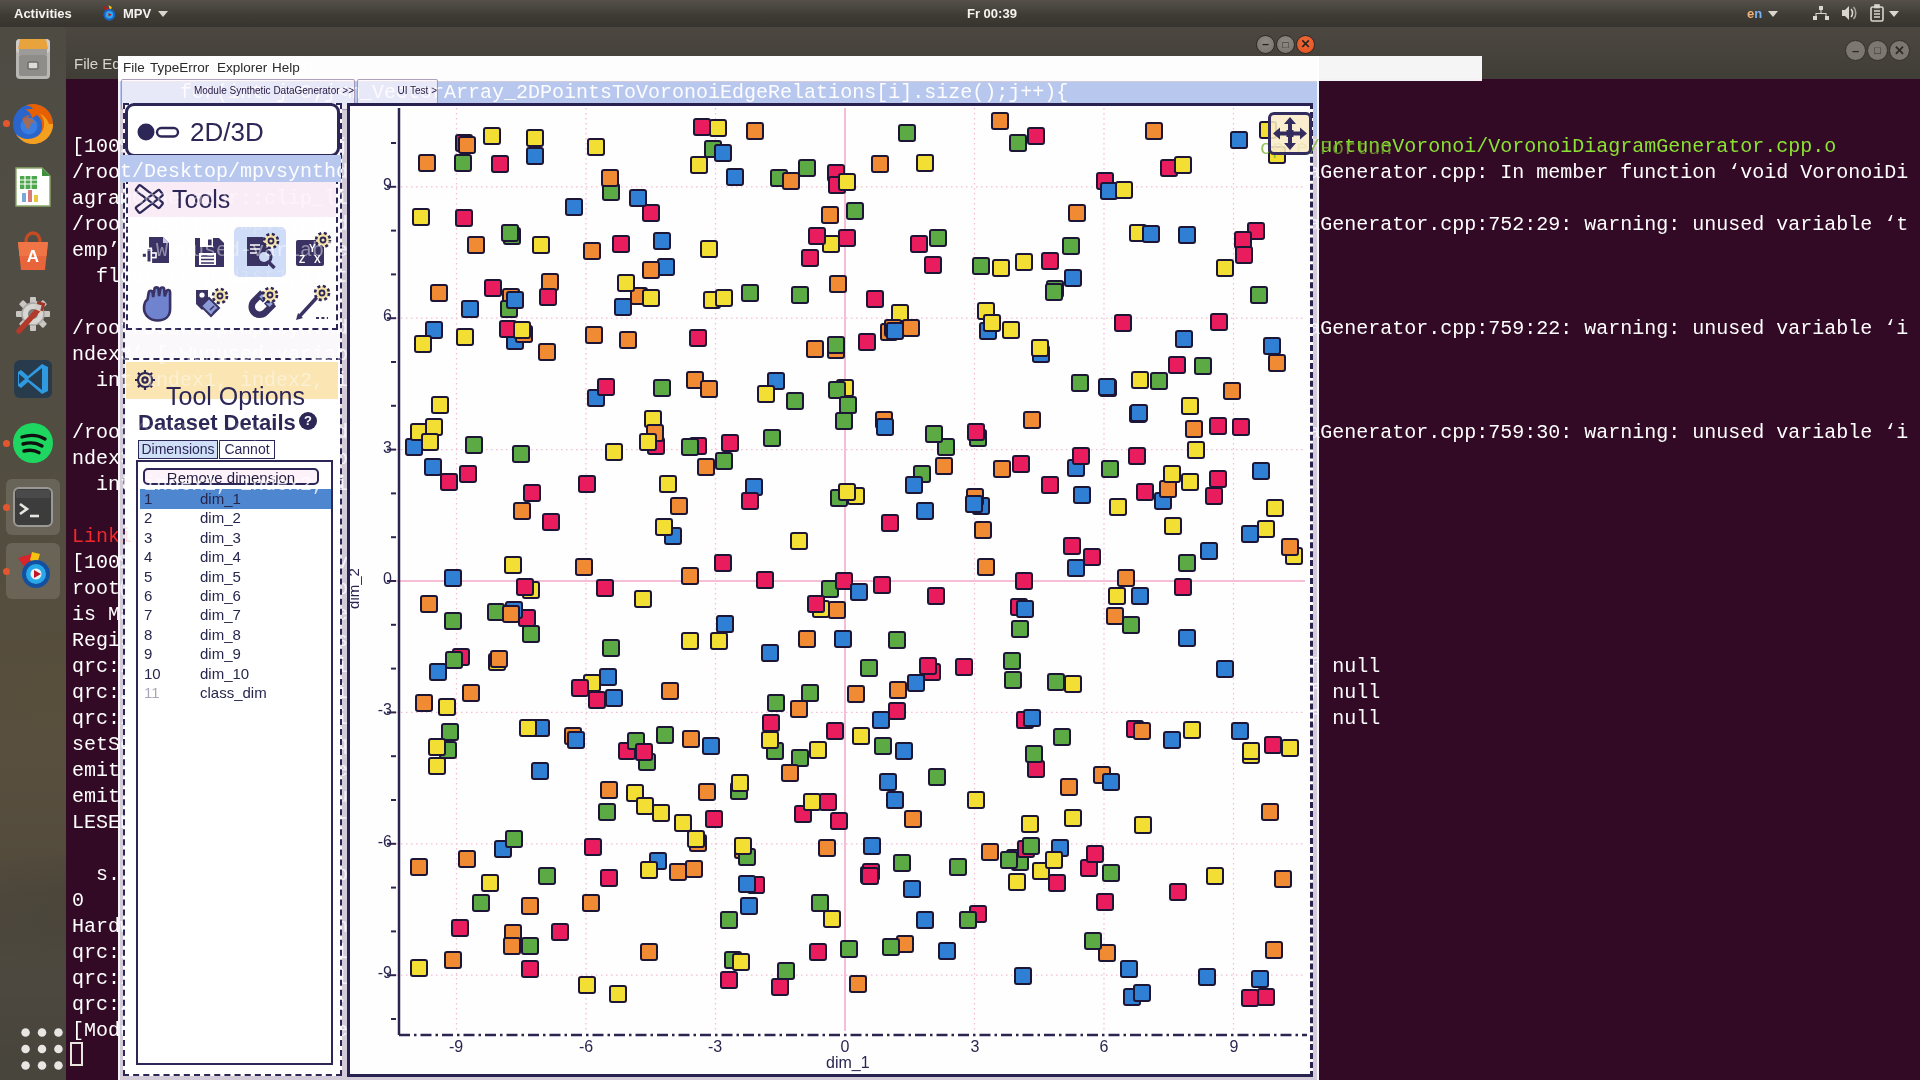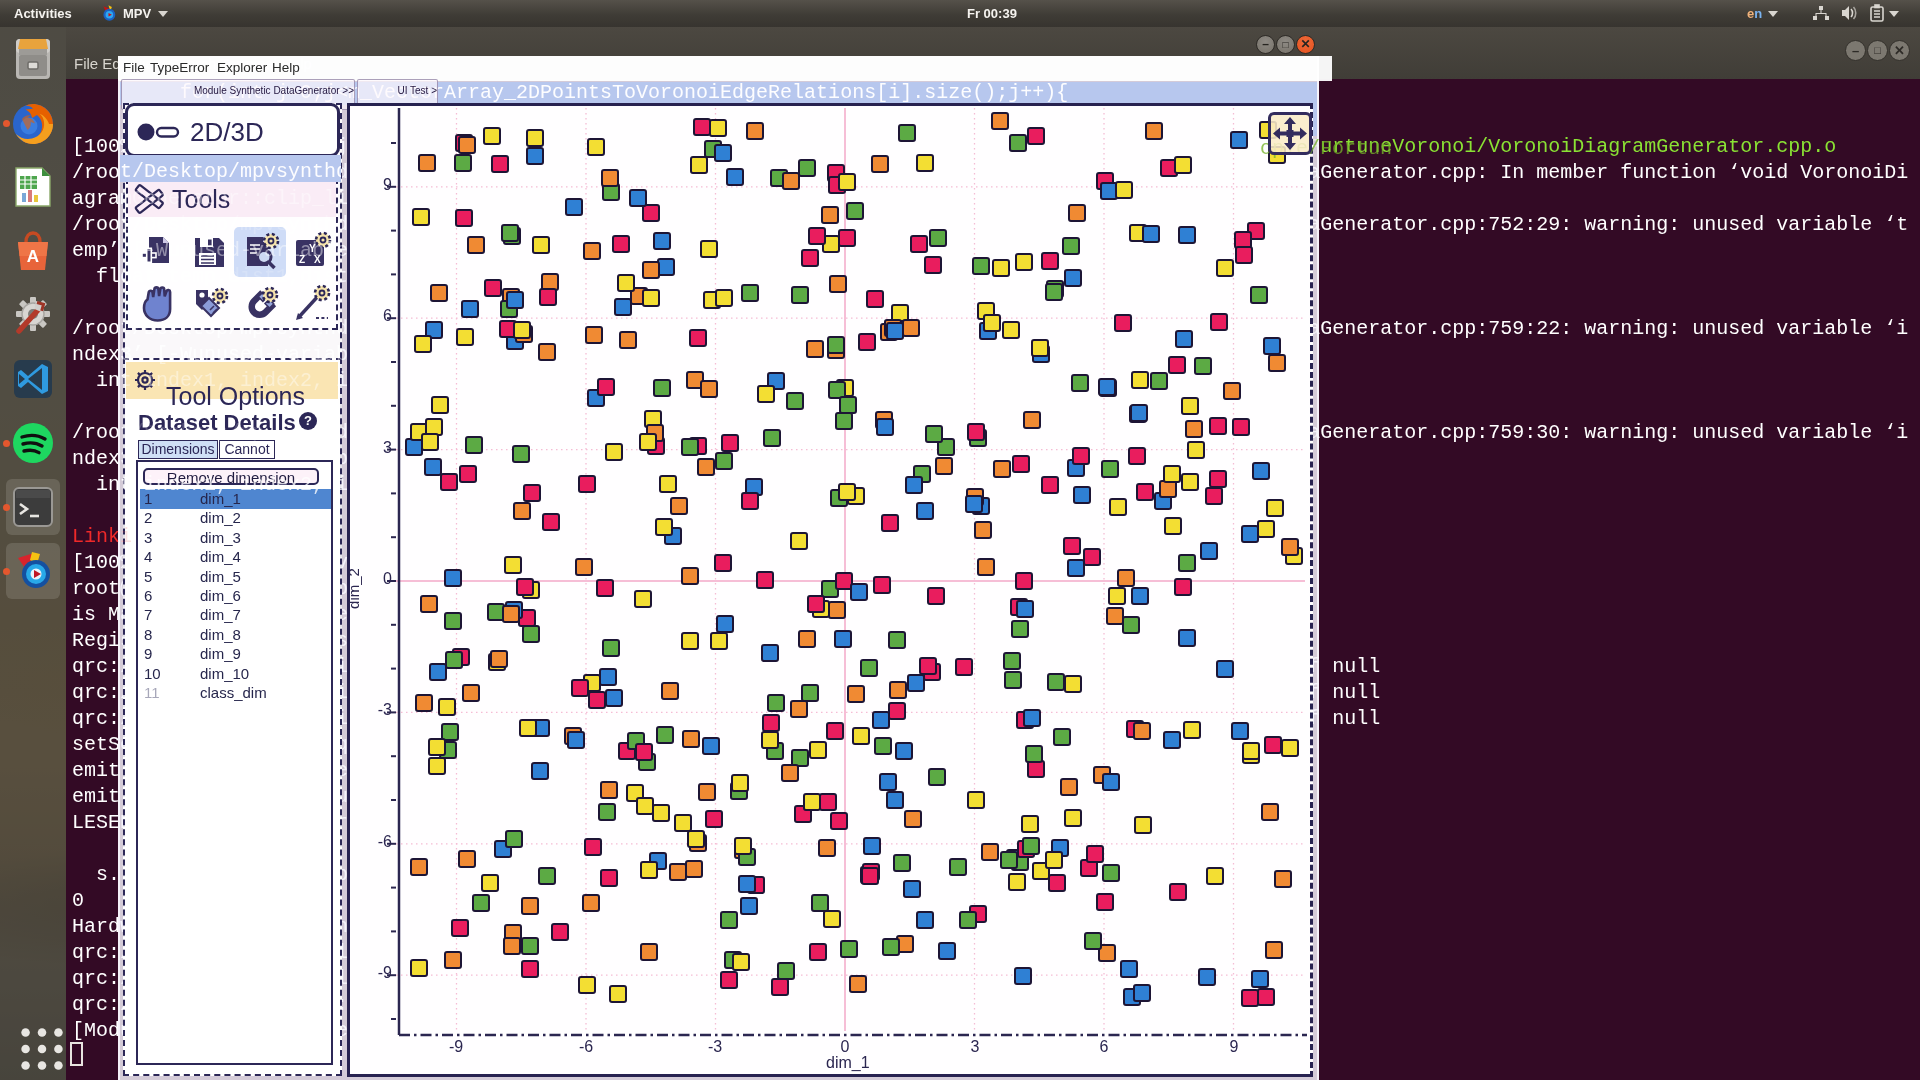--- a/index.html
+++ b/index.html
@@ -31,21 +31,21 @@
 
 #dock{position:absolute;left:0;top:27px;width:66px;height:1053px;background:rgba(58,56,50,.62)}
 .dkon{position:absolute;left:6px;width:54px;height:56px;background:rgba(165,160,150,.28);border-radius:6px}
 .ddot{position:absolute;left:3px;width:7px;height:7px;border-radius:50%;background:#e4572e}
 #dock svg{position:absolute;left:10px;width:46px;height:46px}
 
 #app{position:absolute;left:118px;top:28px;width:1201px;height:1052px}
 #apptitle{position:absolute;left:0;top:0;width:100%;height:28px;background:linear-gradient(180deg,#504c45,#454139 70%,#3e3b34);border-radius:7px 7px 0 0;color:#dad7d1;font-weight:bold;font-size:15px;text-align:center;line-height:28px}
 .wbtn{position:absolute;top:35px;width:19px;height:19px;border-radius:50%;border:1px solid #2e2b27;background:radial-gradient(circle at 50% 35%,#8e8a84,#777269);color:#262420;text-align:center;line-height:17px;font-size:12px;font-weight:bold}
 #appbase{position:absolute;left:0;top:28px;width:1201px;height:1024px;background:rgba(243,241,250,.84);border-left:2px solid rgba(250,249,255,.85);border-right:2px solid rgba(250,249,255,.85)}
-#appmenu{position:absolute;left:0;top:28px;width:1214px;height:25px;background:rgba(255,255,255,.95);color:#2a2a2a;font-size:13.5px}
+#appmenu{position:absolute;left:0;top:28px;width:1364px;height:25px;background:rgba(255,255,255,.95);color:#2a2a2a;font-size:13.5px}
 #appmenu span{position:absolute;top:4px}
 
 .band{position:absolute;background:#b7c7ee;overflow:hidden}
 .bandtxt{position:absolute;font-family:"Liberation Mono",monospace;font-size:20px;line-height:26px;white-space:pre;color:#fdfdff}
 
 .tbbtn{position:absolute;top:51px;height:31px;background:rgba(253,247,252,.68);border:1px solid rgba(90,70,120,.5);border-radius:2px;color:#23163f;font-size:10px;text-align:right;line-height:21px;white-space:nowrap}
 
 .gh{position:absolute;font-family:"Liberation Mono",monospace;font-size:20px;line-height:26px;white-space:pre;pointer-events:none}
 
 #lpanel{position:absolute;left:5px;top:75px;width:219px;height:973px;border:2px dashed #2c2757;background:rgba(255,255,255,.87)}

